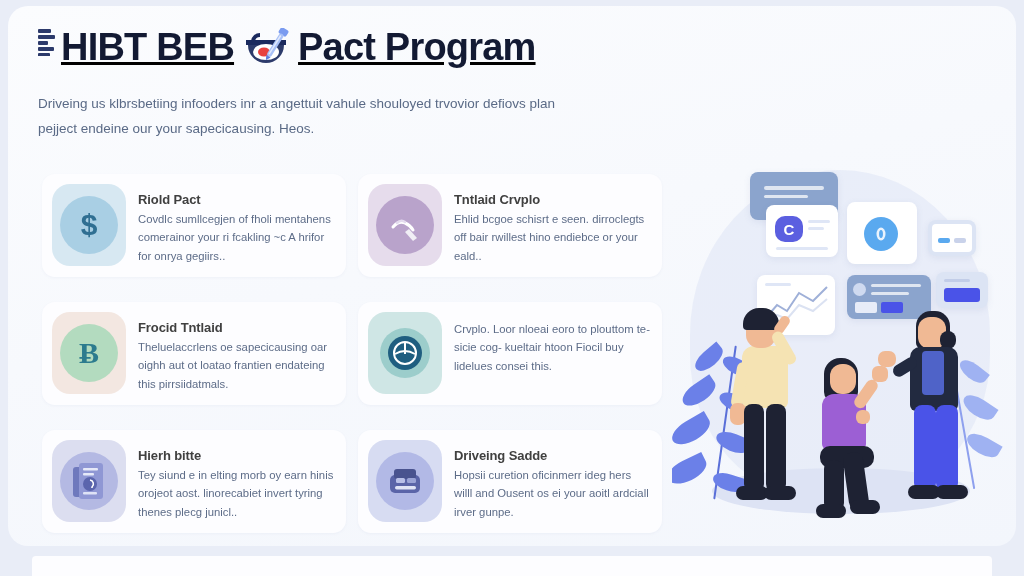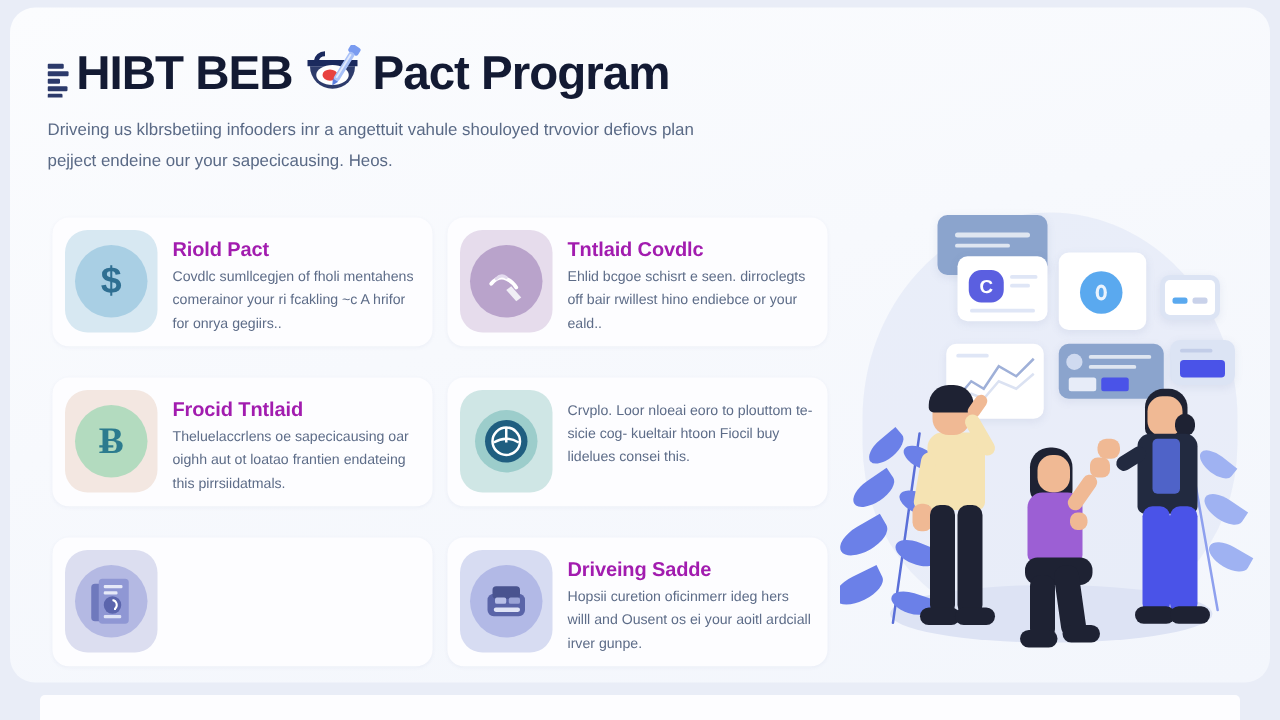--- a/index.html
+++ b/index.html
@@ -38,23 +38,24 @@
     height: 20px;
     background: #fdfdff;
     border-radius: 4px 4px 0 0;
   }
 
   
   .header { position: absolute; left: 38px; top: 28px; width: 680px; }
 
   .title-row {
     display: flex;
-    align-items: flex-end;
+    align-items: flex-start;
     gap: 6px;
     height: 50px;
+    text-decoration: underline;
   }
 
   .brand-mark {
     width: 17px;
     height: 28px;
     flex: 0 0 auto;
     position: relative;
     overflow: hidden;
   }
   .brand-mark i {
@@ -140,23 +141,23 @@
   .glyph {
     position: relative;
     font-size: 30px;
     font-weight: 700;
     line-height: 1;
   }
 
   .card-body { padding-top: 8px; min-width: 0; }
 
   .card-title {
-    font-size: 16px;
+    font-size: 13px;
     font-weight: 700;
-    color: #a21caf;
+    color: #404040;
     margin-bottom: 3px;
     letter-spacing: -0.1px;
   }
 
   .card-desc {
     font-size: 11.3px;
     line-height: 1.62;
     color: #5d6c88;
   }
 
@@ -280,21 +281,21 @@
     <div class="card">
       <div class="card-icon" style="background:#e6dcec">
         <span class="glyph-blob" style="background:#b9a3cb"></span>
         <svg viewBox="0 0 40 40" width="40" height="40" style="position:relative">
           <path d="M8 22 q6 -7 12 -4 q5 2 8 7" stroke="#ffffff" stroke-width="3" fill="none" stroke-linecap="round"></path>
           <path d="M24 24 l8 9 l-4 3 l-8 -9 z" fill="#f0eef5"></path>
           <path d="M12 18 q4 -4 8 -1" stroke="#e3dbee" stroke-width="2.5" fill="none" stroke-linecap="round"></path>
         </svg>
       </div>
       <div class="card-body">
-        <div class="card-title">Tntlaid Covdlc</div>
+        <div class="card-title">Tntlaid Crvplo</div>
         <div class="card-desc">Ehlid bcgoe schisrt e seen. dirroclegts off bair rwillest hino endiebce or your eald..</div>
       </div>
     </div>
 
     <div class="card">
       <div class="card-icon" style="background:#f3e7e1">
         <span class="glyph-blob" style="background:#b3dbbf"></span>
         <span class="glyph" style="color:#2c7b8e;font-family:'Liberation Serif',serif">Ƀ</span>
       </div>
       <div class="card-body">
@@ -323,20 +324,24 @@
         <span class="glyph-blob" style="background:#b4b9e3"></span>
         <svg viewBox="0 0 40 44" width="40" height="44" style="position:relative">
           <rect x="4" y="8" width="20" height="30" rx="3" fill="#6f79bd"></rect>
           <rect x="10" y="4" width="24" height="36" rx="3" fill="#8f97d4"></rect>
           <rect x="14" y="9" width="15" height="2.5" rx="1" fill="#e6e9f8"></rect>
           <rect x="14" y="14" width="11" height="2.5" rx="1" fill="#e6e9f8"></rect>
           <circle cx="21" cy="25" r="7" fill="#5b65ad"></circle>
           <path d="M21 21 a4 4 0 0 1 2 7 l0 1" stroke="#ffffff" stroke-width="1.6" fill="none"></path>
           <rect x="14" y="33" width="14" height="2.5" rx="1" fill="#dfe3f6"></rect>
         </svg>
+      </div>
+      <div class="card-body">
+        <div class="card-title">Hierh bitte</div>
+        <div class="card-desc">Tey siund e in elting morb oy earn hinis orojeot aost. linorecabiet invert tyring thenes plecg junicl..</div>
       </div>
     </div>
 
     <div class="card">
       <div class="card-icon" style="background:#d7dcf2">
         <span class="glyph-blob" style="background:#b2b9e6"></span>
         <svg viewBox="0 0 44 40" width="44" height="40" style="position:relative">
           <rect x="7" y="14" width="30" height="18" rx="5" fill="#5a64a8"></rect>
           <rect x="11" y="8" width="22" height="10" rx="3" fill="#49538f"></rect>
           <rect x="13" y="17" width="9" height="5" rx="1.5" fill="#b9c0e8"></rect>

